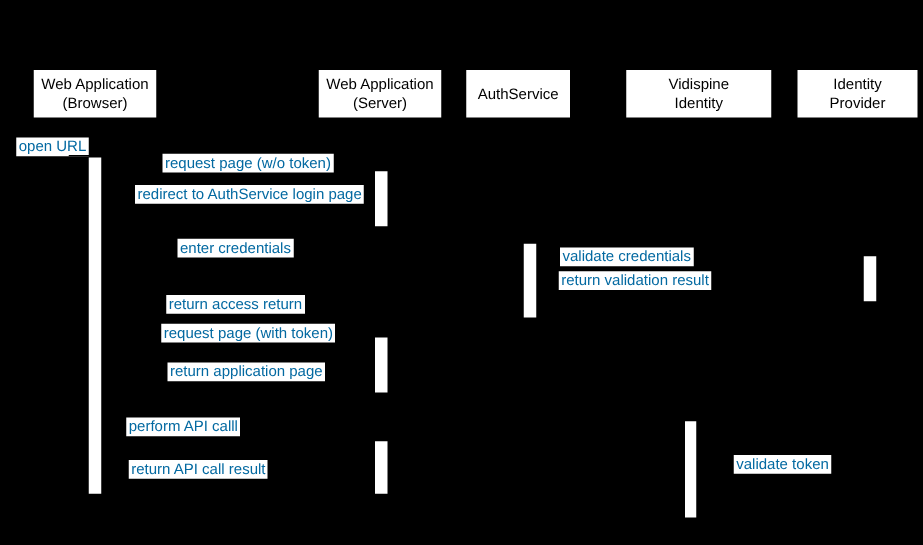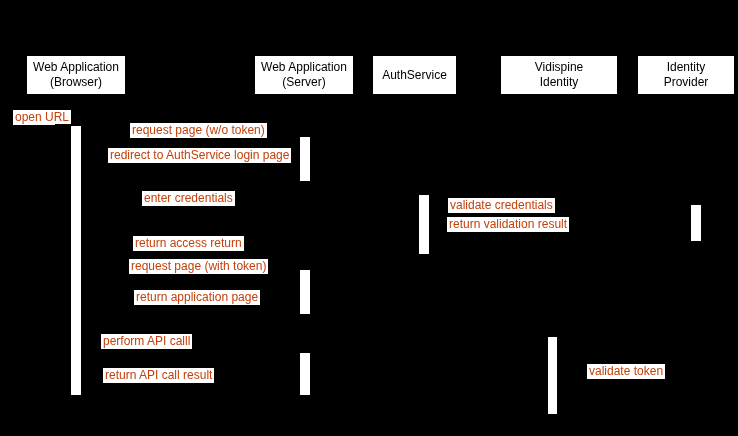--- a/index.html
+++ b/index.html
@@ -32,21 +32,21 @@
   }
   .participant .line:empty { display: none; }
   .activation {
     position: absolute;
     width: 10px;
     background: #ffffff;
   }
   .msg {
     position: absolute;
     background: #ffffff;
-    color: #c2410c;
+    color: #0369a1;
     font-size: 12px;
     line-height: 13px;
     padding: 1px 2px;
     white-space: nowrap;
   }
   .arrow-fragment {
     position: absolute;
     background: #000000;
     height: 1px;
   }

